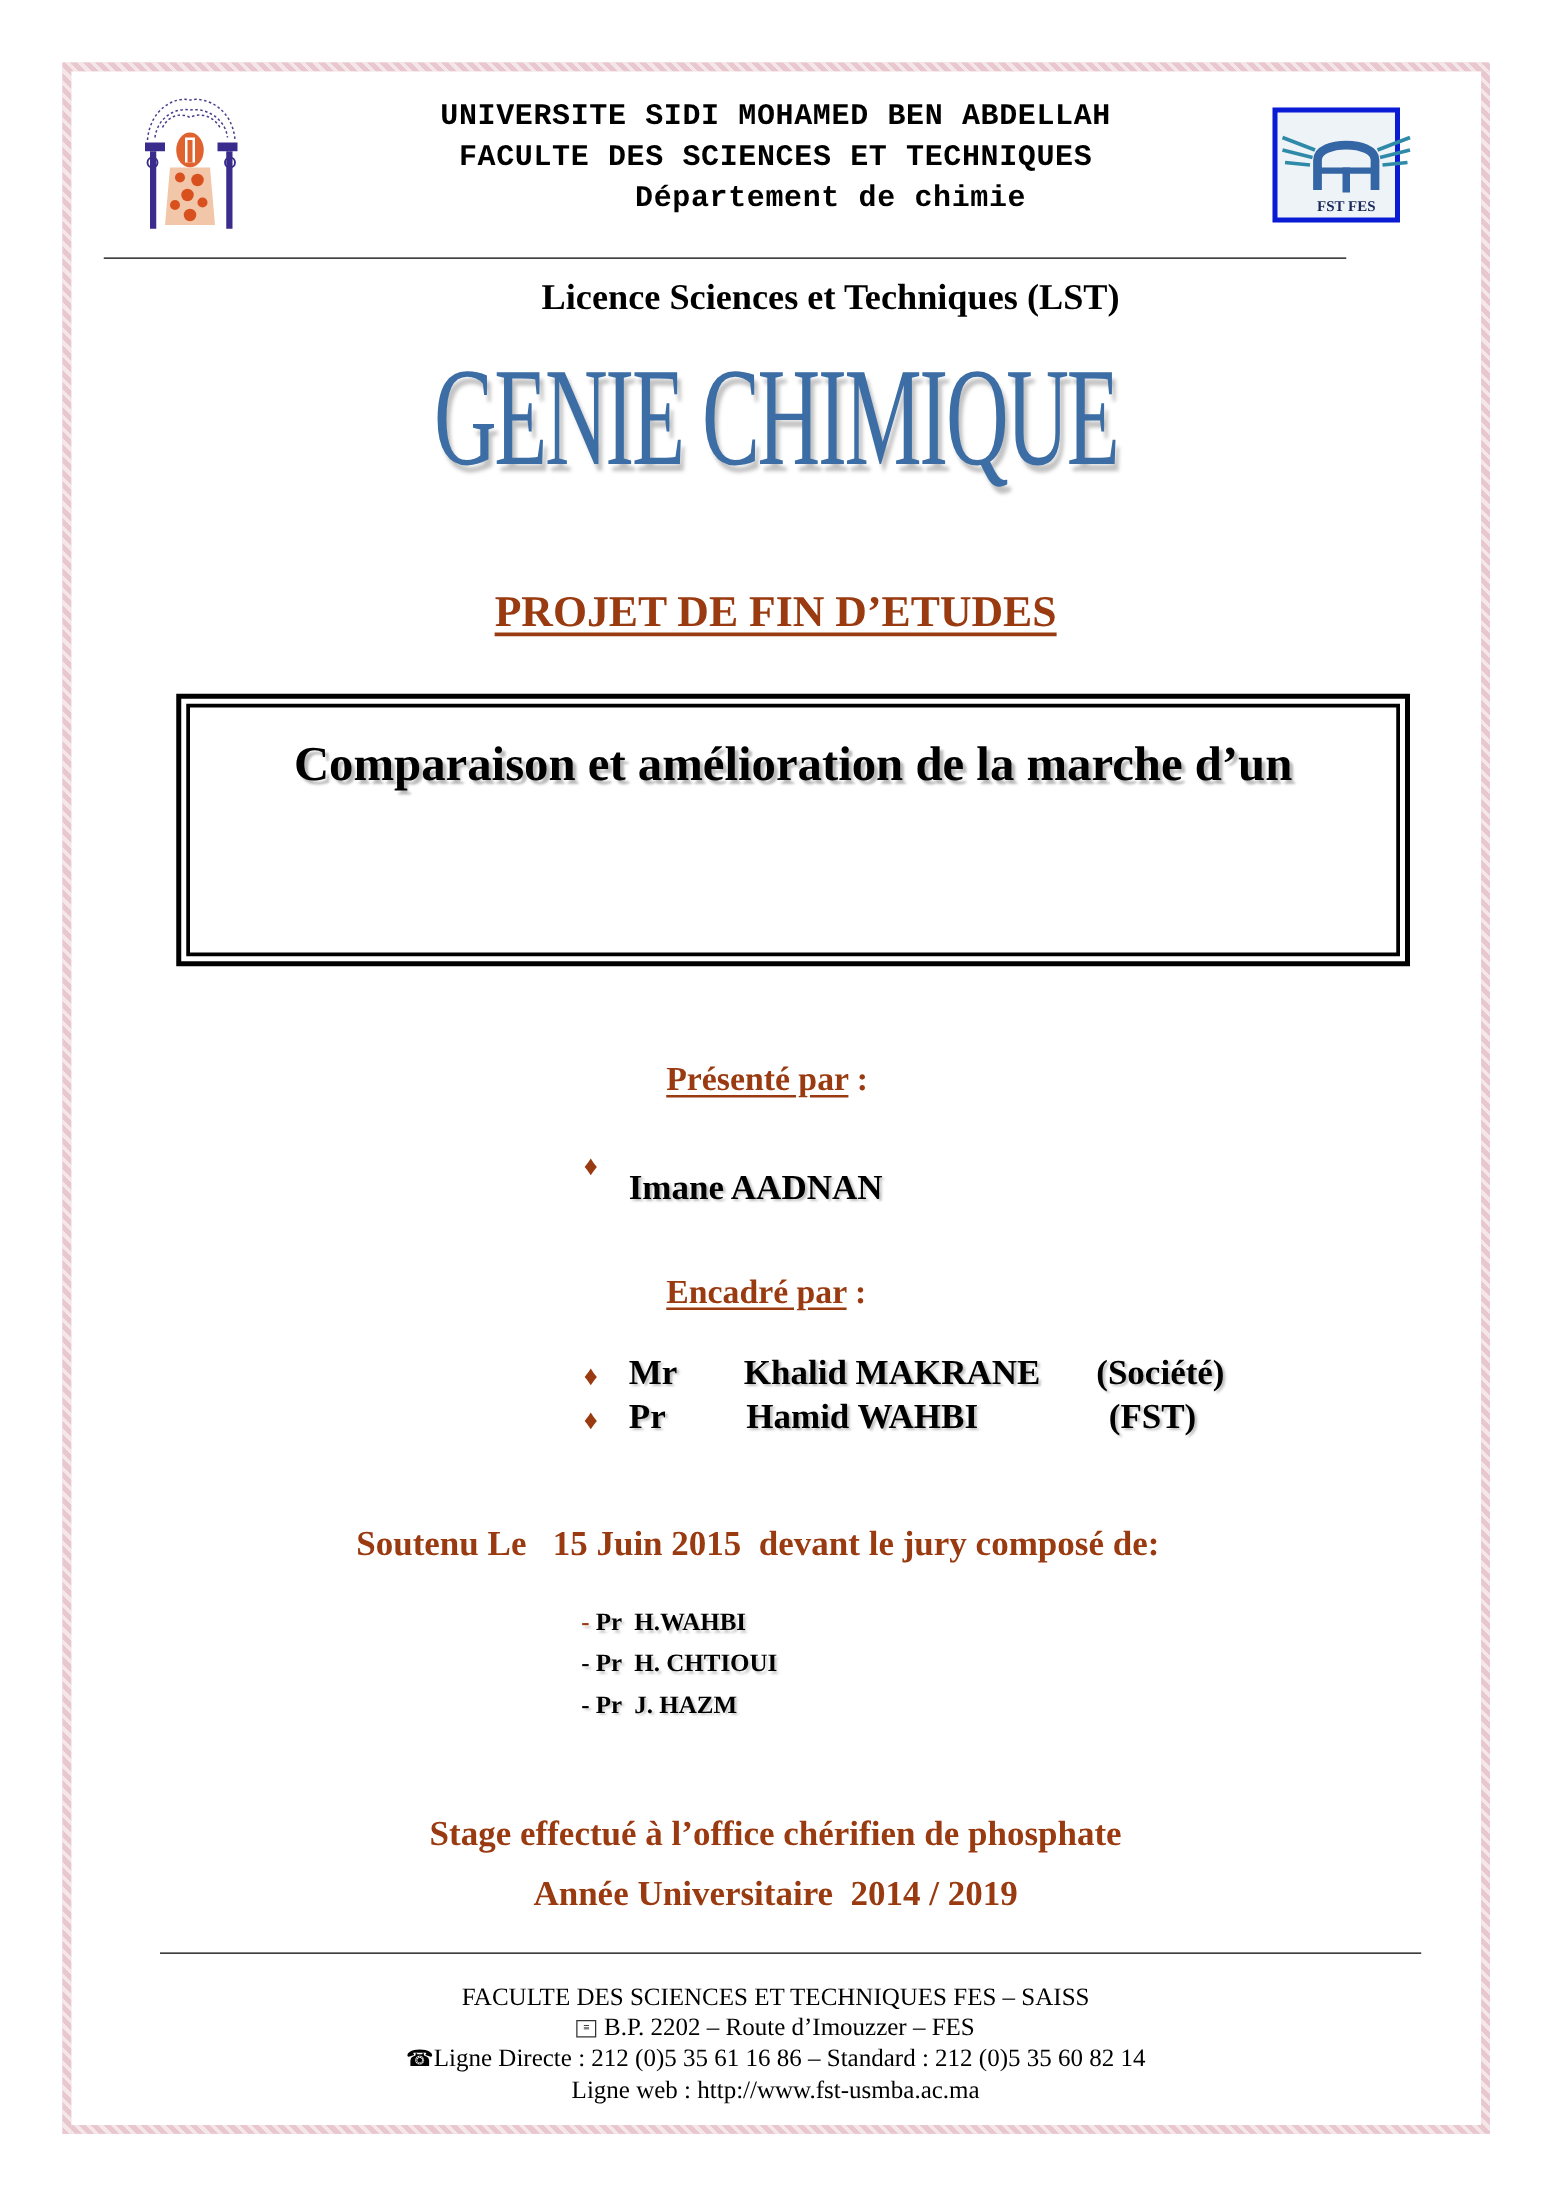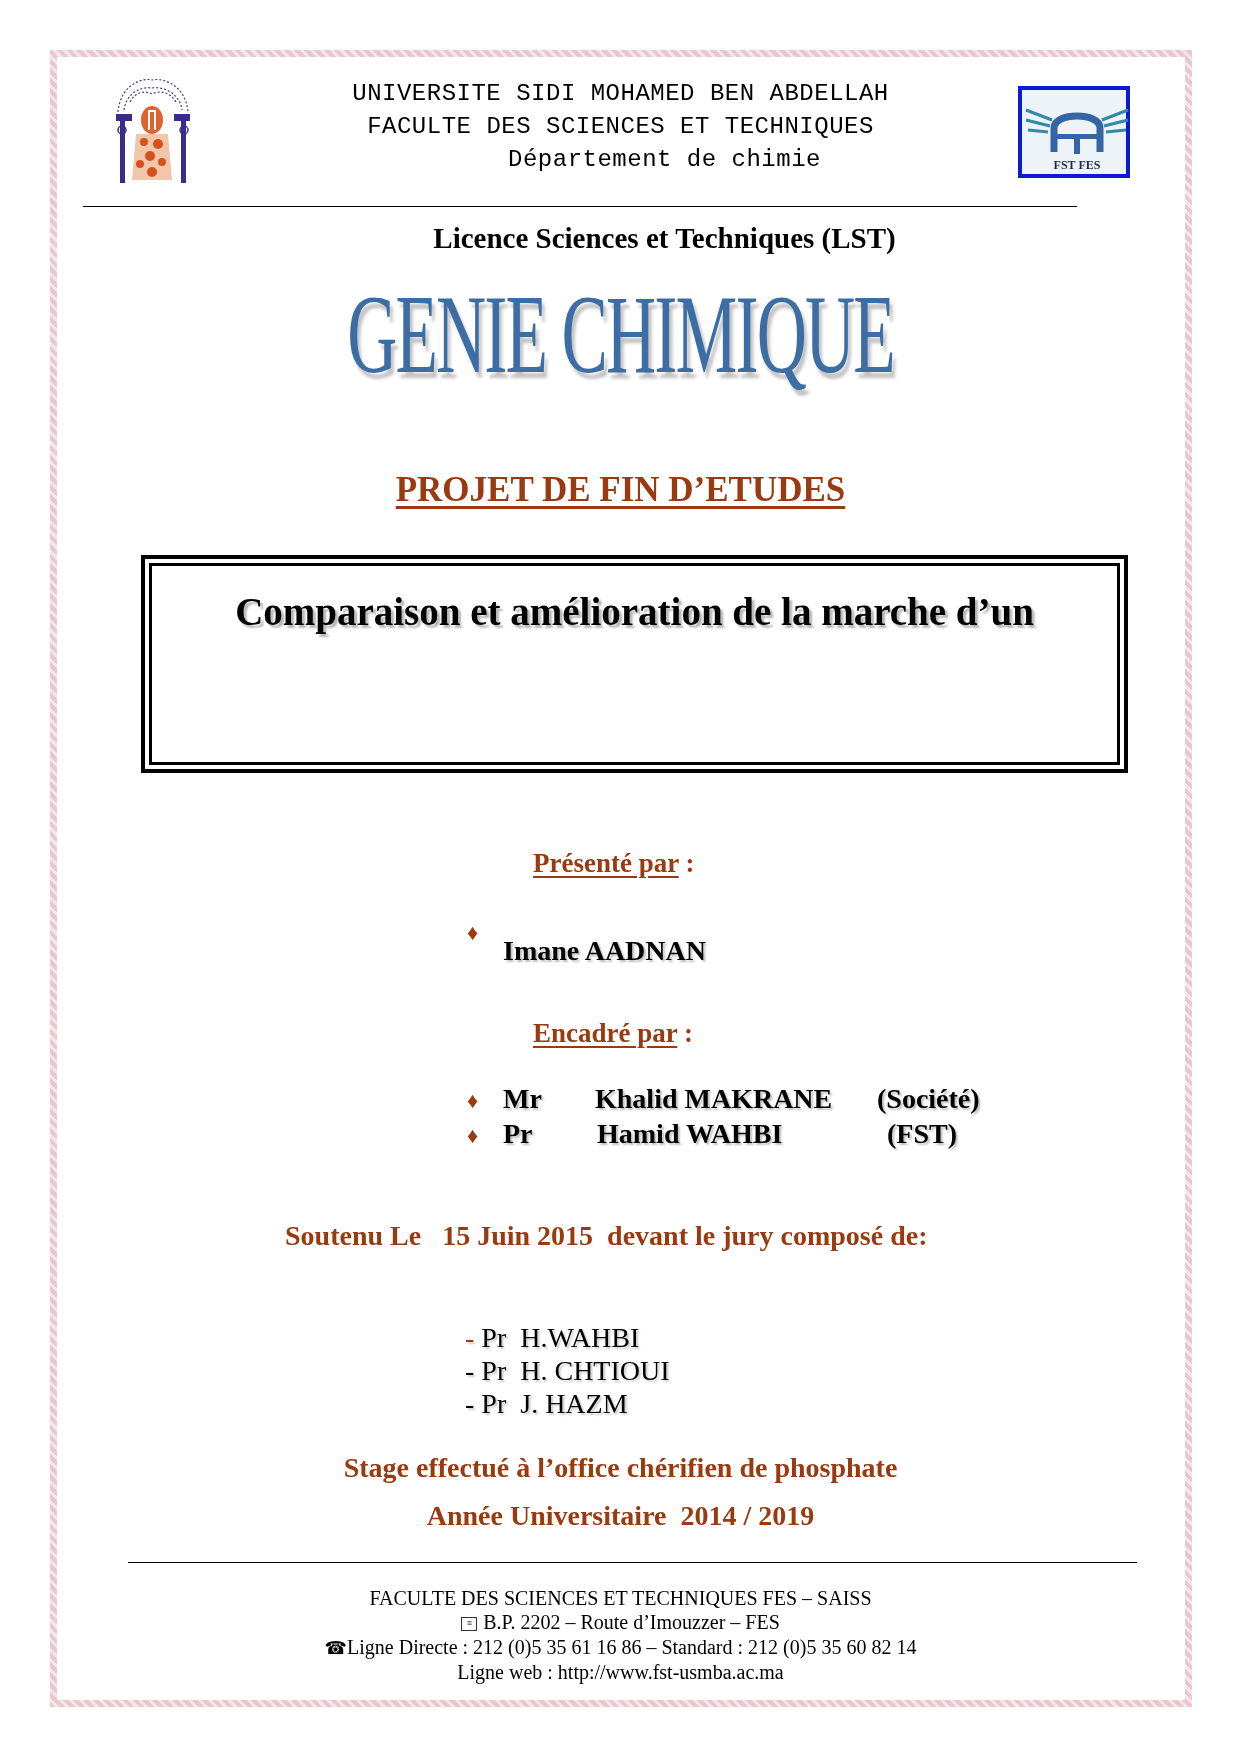--- a/index.html
+++ b/index.html
@@ -11,21 +11,21 @@
       repeating-linear-gradient(45deg, transparent 0 3px, rgba(255,255,255,0.6) 3px 5px) border-box;
     box-sizing:content-box;
   }
   .page-border::after{
     content:""; position:absolute; inset:-7px; border:7px solid transparent;
     border-image: repeating-linear-gradient(45deg,#e8c8ce 0 4px,#f4e6e9 4px 7px) 7;
     pointer-events:none;
   }
   .abs { position:absolute; }
   .center { position:absolute; left:0; width:1241px; text-align:center; }
-  .mono { font-family:"Liberation Mono", monospace; font-weight:normal; font-size:24px; letter-spacing:0.5px; }
+  .mono { font-family:"Liberation Mono", monospace; font-weight:bold; font-size:24px; letter-spacing:0.5px; }
   .hr { position:absolute; height:0; border-top:1.6px solid #000; }
   .licence { font-weight:bold; font-size:29px;padding-left:44px; }
   .genie {
     font-family:"Liberation Serif", serif; color:#3c6ea5; font-size:112px; font-weight:normal;
     transform:scaleX(0.62); transform-origin:center; letter-spacing:-3px;
     text-shadow: 5px 6px 4px rgba(120,120,120,0.45);
   }
   .brown { color:#9a3a10; }
   .projet { font-weight:bold; font-size:35px; text-decoration:underline; text-decoration-thickness:3px; text-underline-offset:5px; }
   .title-box {
@@ -34,24 +34,24 @@
   }
   .title-box::before{ content:""; position:absolute; inset:4px; border:2px solid #000; }
   .title-line {
     position:absolute; left:0; width:100%; text-align:center; font-weight:bold; font-size:39px;
     text-shadow: 3px 3px 2px rgba(0,0,0,0.28); font-stretch:condensed;
   }
   .sect { font-weight:bold; font-size:27px; }
   .sect u { text-decoration-thickness:2px; text-underline-offset:4px; }
   .person { font-weight:bold; font-size:28px; text-shadow: 2px 2px 2px rgba(0,0,0,0.25); white-space:pre; }
   .diamond { color:#9a3a10; font-size:22px; position:absolute; }
-  .jury { font-weight:normal; font-size:28px; white-space:pre; text-shadow: 2px 2px 2px rgba(0,0,0,0.2); margin-top: 35px; }
+  .jury { font-weight:bold; font-size:20px; white-space:pre; text-shadow: 2px 2px 2px rgba(0,0,0,0.2); }
   .footer { font-size:20px; }
   .logo-usmba { position:absolute; left:110px; top:72px; width:86px; height:114px; }
-  .logo-fst { position:absolute; left:1018px; top:86px; width:112px; height:92px; border:4px solid #0a1bd6; box-sizing:border-box; background:#eef3f7; }
+  .logo-fst { position:absolute; left:1018px; top:86px; width:102px; height:92px; border:4px solid #0a1bd6; box-sizing:border-box; background:#eef3f7; }
 </style>
 </head>
 <body>
 
 <div class="page-border"></div>
 
 <div class="logo-usmba">
   <svg width="86" height="114" viewBox="0 0 86 114">
     <g fill="none" stroke="#4a3a8a" stroke-width="1.2" stroke-dasharray="2 2">
       <path d="M8 40 C10 15, 30 5, 42 8 C55 5, 76 15, 78 40"></path>

